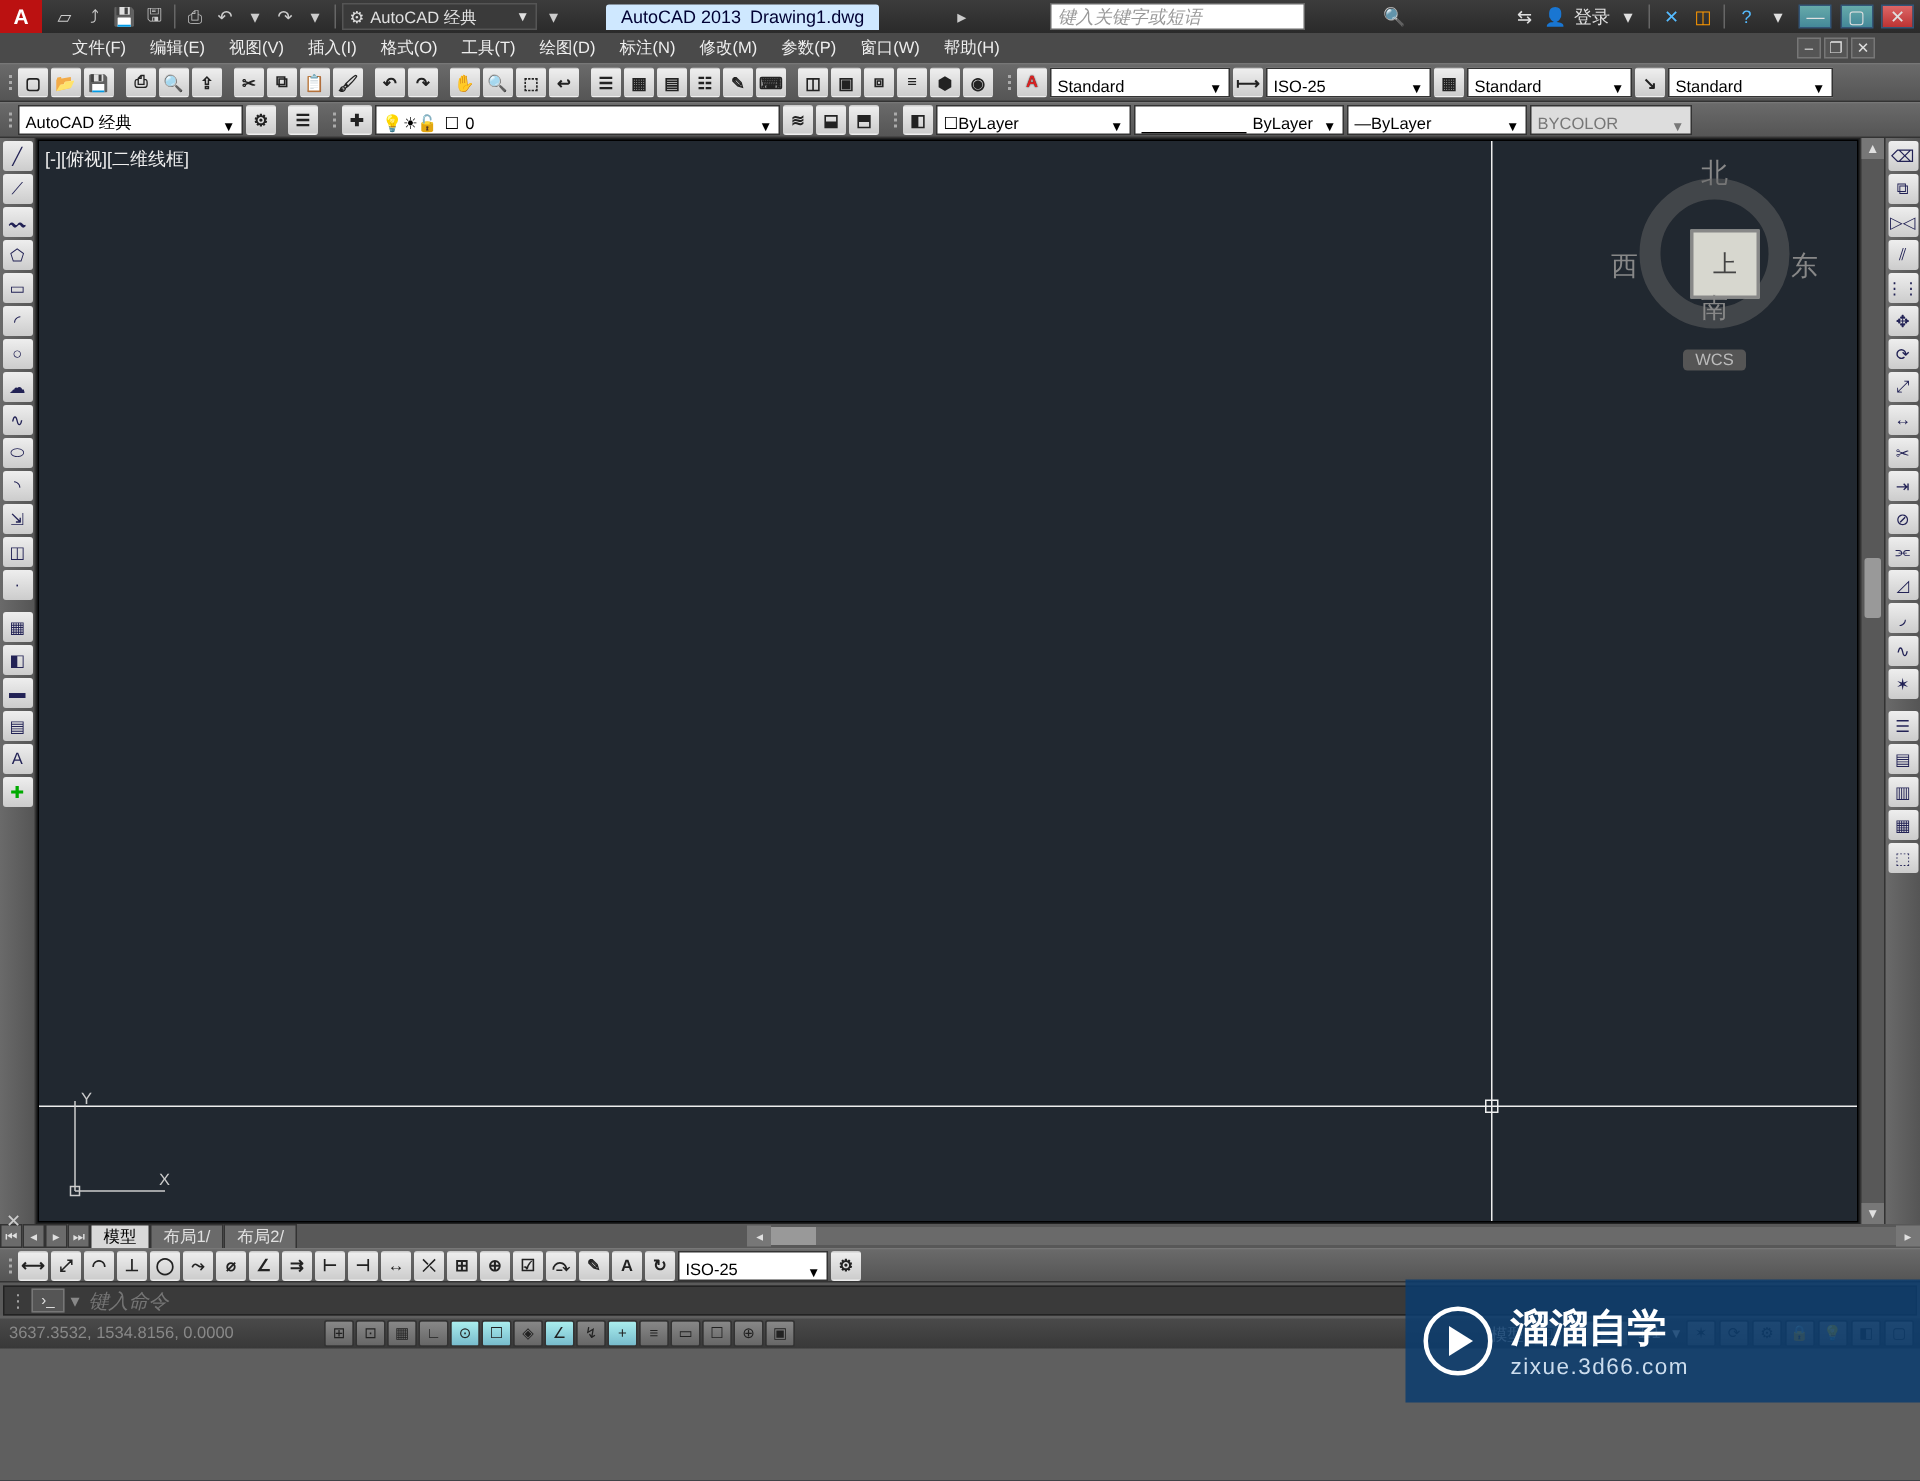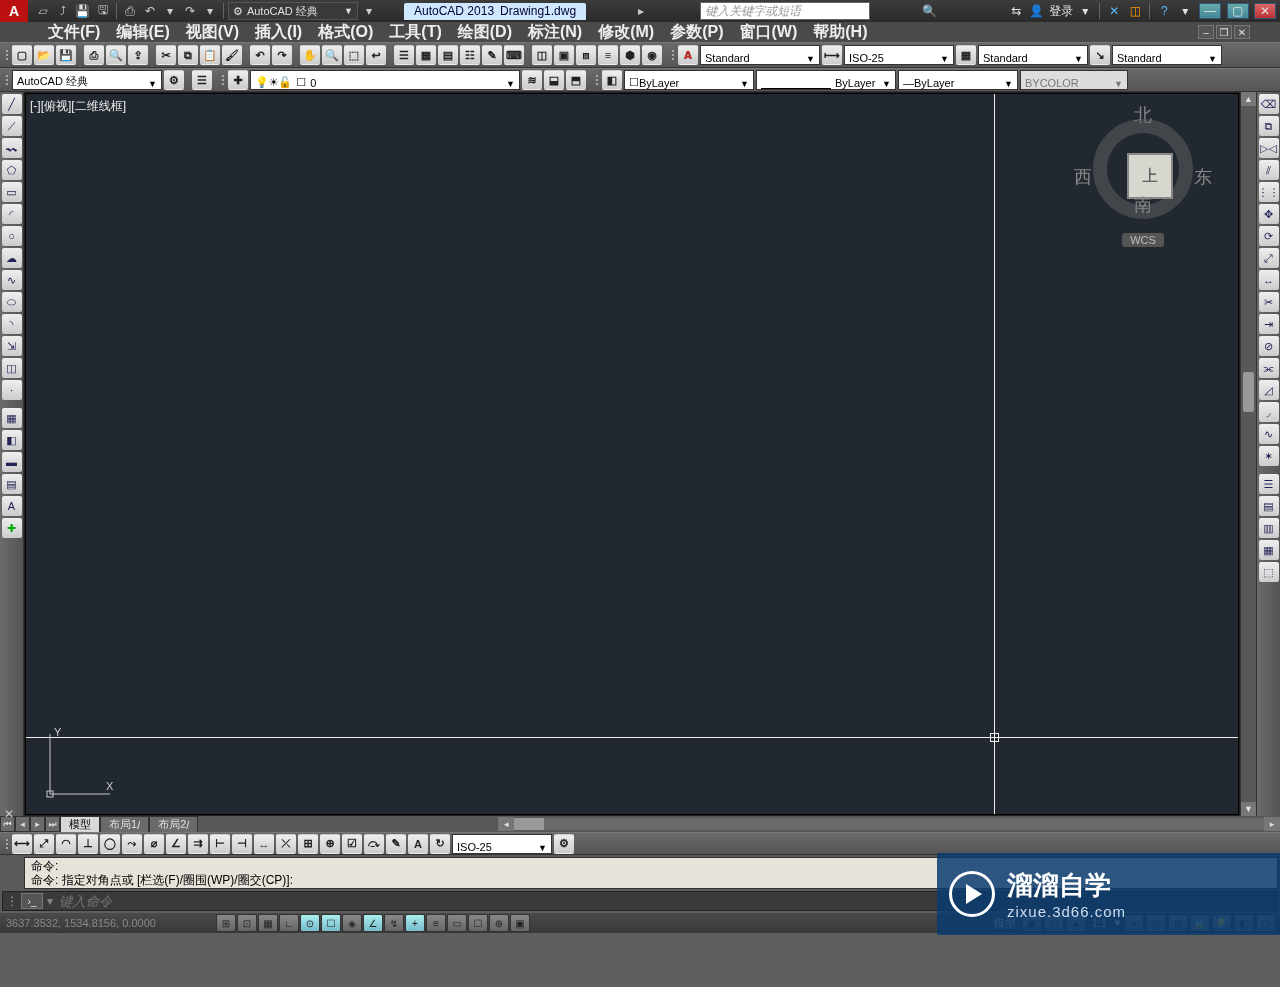--- a/index.html
+++ b/index.html
@@ -17,21 +17,21 @@
   .title-tab { background:#cfe8ff; color:#003; padding:1px 10px; border-radius:2px 2px 0 0; font-size:12px; display:flex; gap:6px; align-items:center; height:17px; margin-left:20px;}
   .search-box { background:#fff; color:#999; font-style:italic; height:18px; width:170px; padding:0 4px; border:1px solid #666; margin-left:8px; display:flex; align-items:center;}
   .title-right { display:flex; align-items:center; gap:3px; padding-right:4px;}
   .title-right .btn { width:18px; height:18px; display:flex; align-items:center; justify-content:center; cursor:pointer;}
   .winctrl span{ width:22px; height:16px; display:inline-flex;align-items:center;justify-content:center; background:linear-gradient(#6aa,#489); border:1px solid #357; margin-left:2px; cursor:pointer;}
   .winctrl .close{ background:linear-gradient(#d66,#b33);}
 
   
   .menubar { height:20px; background:#4a4a4a; display:flex; align-items:center; padding:0 30px 0 40px; justify-content:space-between;}
   .menubar-left{display:flex;}
-  .menubar .mitem { padding:0 8px; line-height:20px; cursor:pointer; color:#eee; font-size:16px;font-weight:bold;}
+  .menubar .mitem { padding:0 8px; line-height:20px; cursor:pointer; color:#eee; font-size:11px;}
   .doc-btns{display:flex;gap:2px;}
   .doc-btns span{width:16px;height:14px;border:1px solid #777;background:#555;display:inline-flex;align-items:center;justify-content:center;cursor:pointer;font-size:10px;}
 
   
   .toolbar-row { height:26px; background:linear-gradient(#6a6a6a,#555); border-top:1px solid #777; border-bottom:1px solid #333; display:flex; align-items:center; padding:0 4px; gap:2px;}
   .toolbar-row.narrow{height:24px;}
   .tbtn { width:20px; height:20px; display:flex; align-items:center; justify-content:center; border:1px solid transparent; cursor:pointer; color:#222; background:linear-gradient(#eee,#ccc); border-radius:2px; font-size:11px; font-weight:bold;}
   .tsep{ width:4px;}
   .tgrip{ width:6px; height:20px; display:flex;flex-direction:column;gap:2px;justify-content:center;align-items:center;}
   .tgrip i{width:2px;height:2px;background:#aaa;}
@@ -445,24 +445,20 @@
   <span class="tbtn">↻</span>
   <div class="dd" style="width:100px">
       <span>ISO-25</span>
       <span class="arr">▼</span>
     </div>
   <span class="tbtn">⚙</span>
 </div>
 
 <div class="cmdwrap" style="position:relative">
   <span class="cmdclose">✕</span>
-  <div class="cmdhistory">
-    <div>命令:</div>
-    <div>命令: 指定对角点或 [栏选(F)/圈围(WP)/圈交(CP)]:</div>
-  </div>
   <div class="cmdline">
     <span class="handle">⋮</span>
     <span class="icon">›_</span>
     <span style="color:#888;margin-left:4px">▾</span>
     <input placeholder="键入命令" style="">
   </div>
 </div>
 
 <div class="statusbar">
   <div class="coords">3637.3532, 1534.8156, 0.0000</div>

